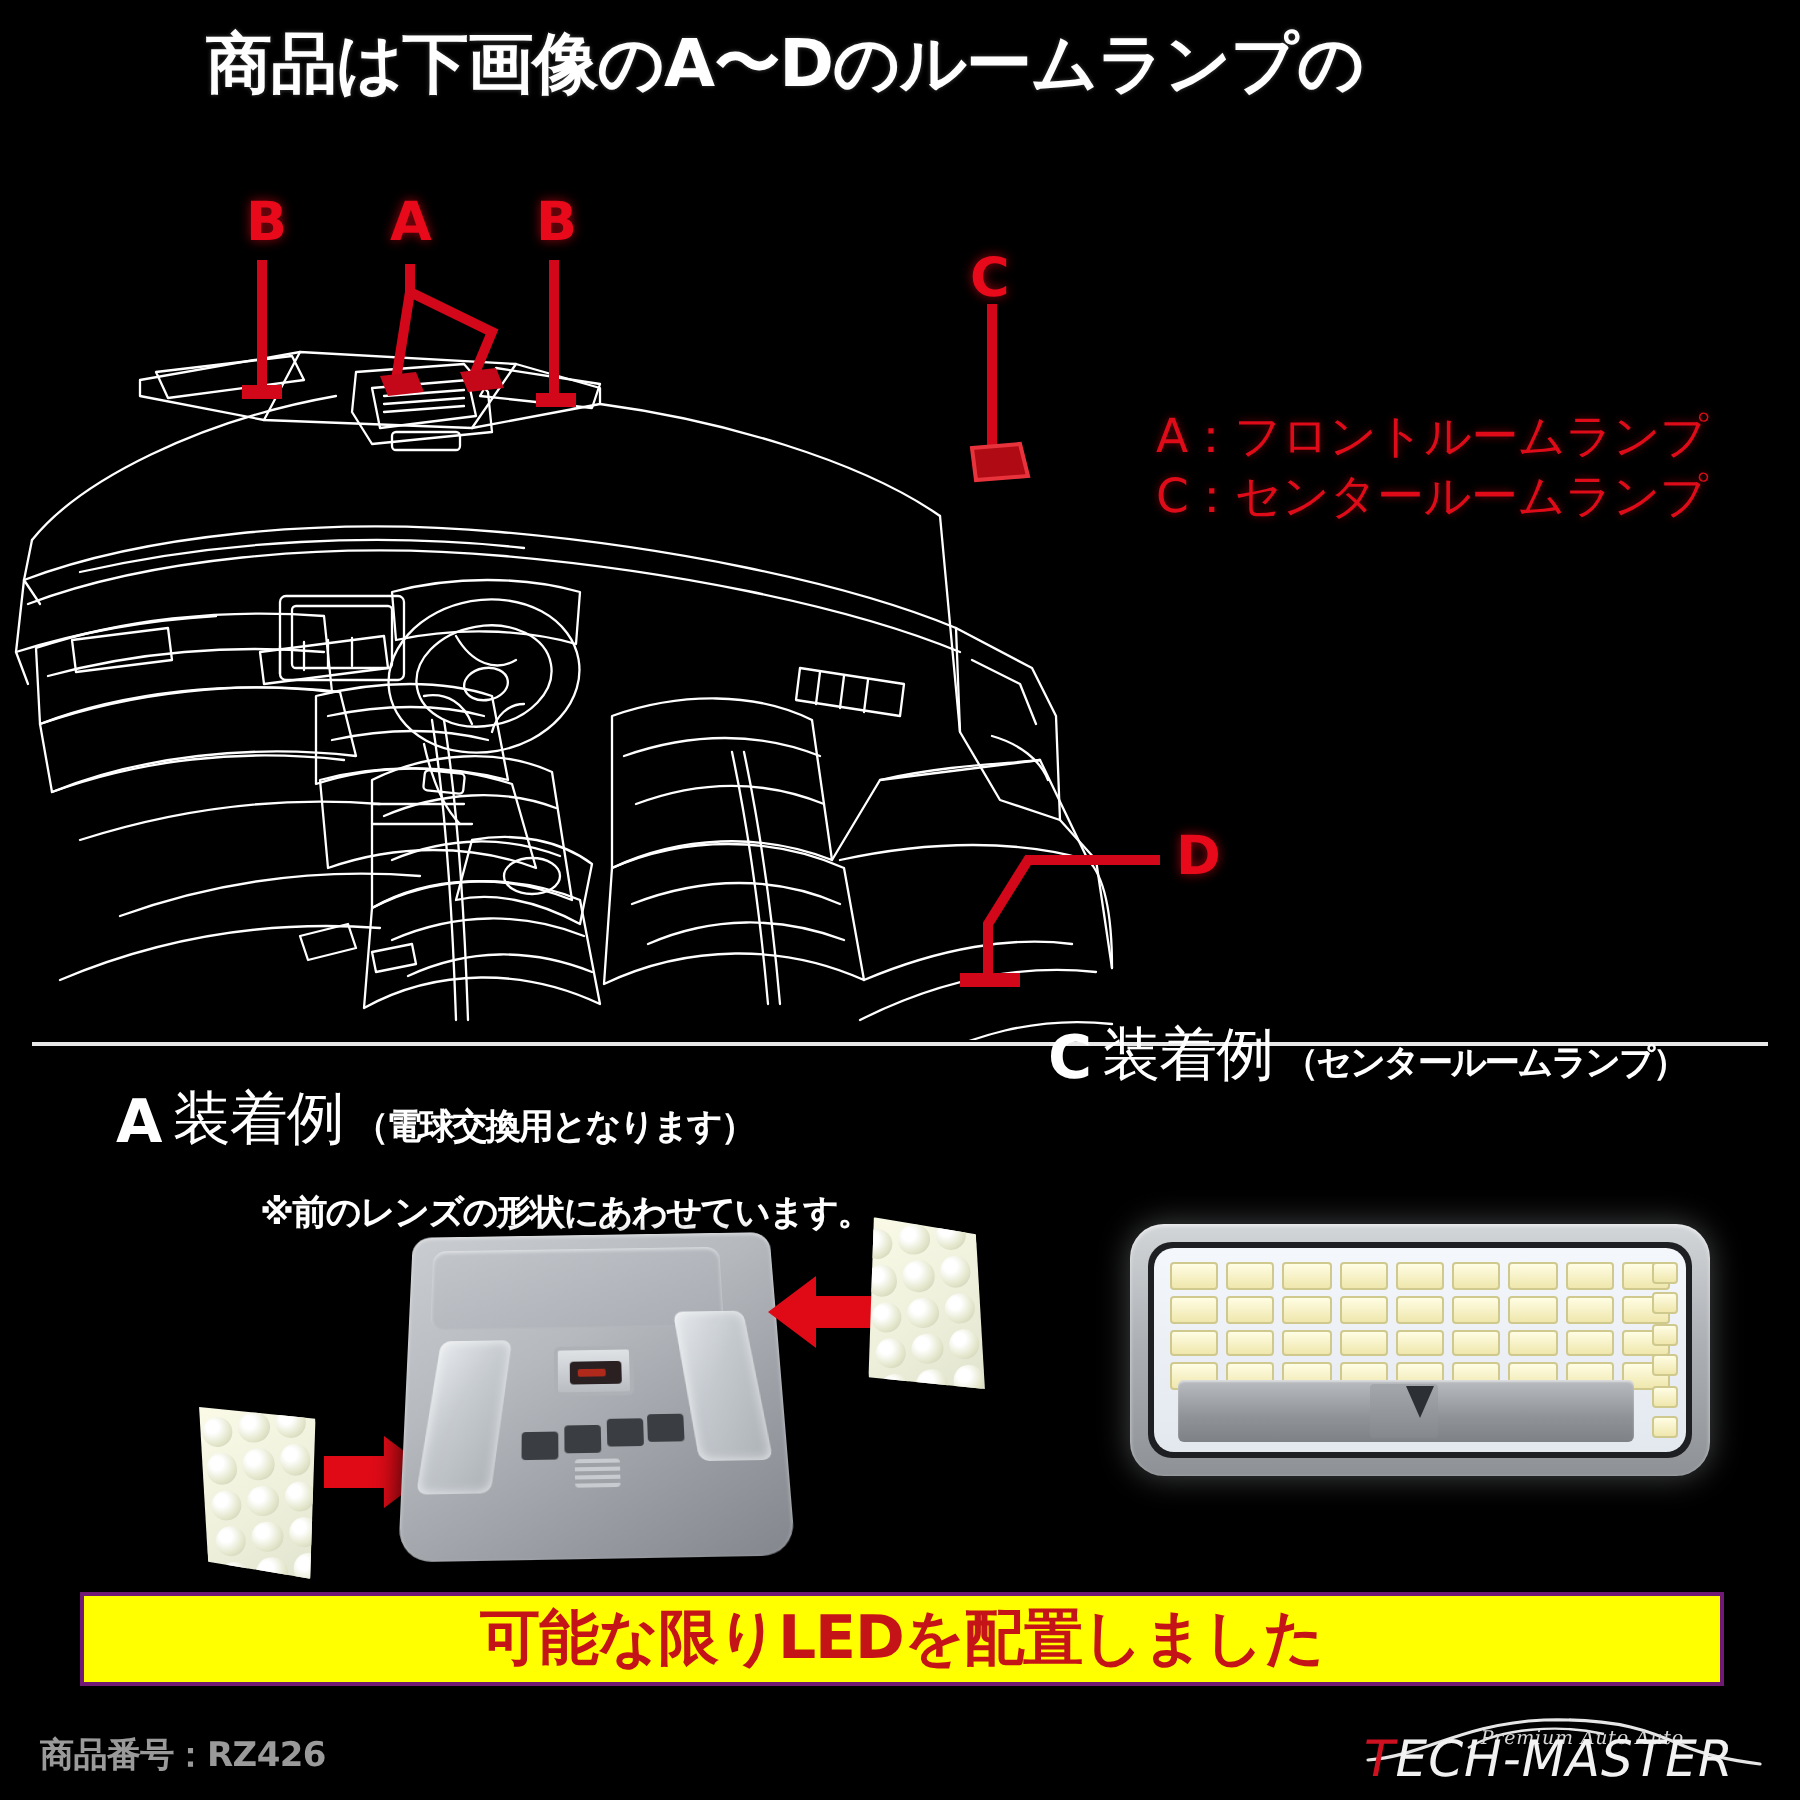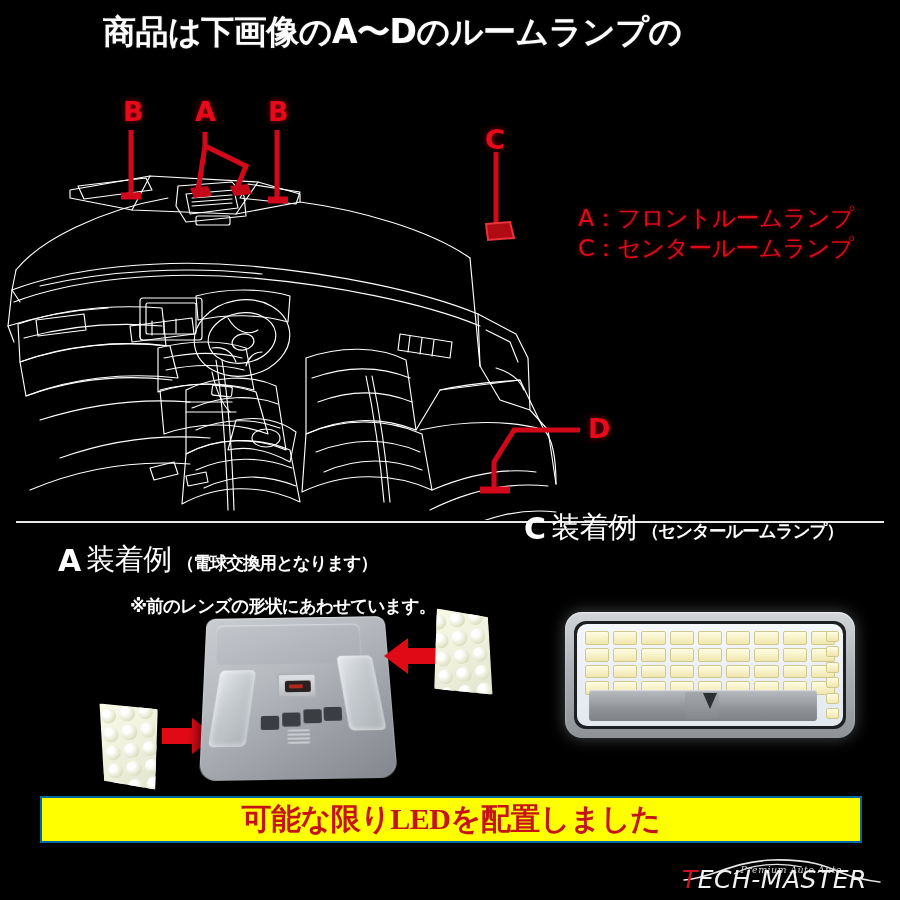--- a/index.html
+++ b/index.html
@@ -176,22 +176,22 @@
   }
   .c-switch::after {
     content: ""; position: absolute; left: 50%; top: 3px; width: 0; height: 0;
     border-left: 7px solid transparent; border-right: 7px solid transparent;
     border-top: 16px solid #2c2f33;
   }
 
   
   .banner {
     position: absolute; left: 40px; top: 796px; width: 822px; height: 47px;
-    background: #ffff00; border: 2px solid #0369a1;
-    display: flex; align-items: center; justify-content: center; font-family: Liberation Serif, serif;
+    background: #ffff00; border: 2px solid #701a75;
+    display: flex; align-items: center; justify-content: center;
   }
   .banner span {
     color: #c41418; font-size: 30px; font-weight: bold; letter-spacing: -0.5px;
   }
 
   
   .footer-sku {
     position: absolute; left: 20px; top: 866px;
     color: #9a9a9a; font-size: 17px; font-weight: bold; letter-spacing: -0.3px;
   }
@@ -509,20 +509,21 @@
           <div class="c-switch"></div>
         </div>
       </div>
     </div>
   </div>
 
   <div class="banner">
     <span>可能な限りLEDを配置しました</span>
   </div>
 
+  <div class="footer-sku">商品番号：RZ426</div>
 
   <div class="logo">
     <svg viewBox="0 0 210 40" style="position:absolute; inset:0; width:100%; height:100%;">
       <path d="M8 24 C36 22 54 6 96 4 C134 3 150 10 166 17 C180 23 196 25 204 26" fill="none" stroke="#e6e6e6" stroke-width="1.6" stroke-linecap="round"></path>
       <path d="M58 18 C74 8 104 6 126 11" fill="none" stroke="#e6e6e6" stroke-width="1.2"></path>
     </svg>
     <div class="logo-tag">Premium Auto Auto</div>
     <div class="logo-name"><em>T</em><span>ECH-MASTER</span></div>
   </div>
 

